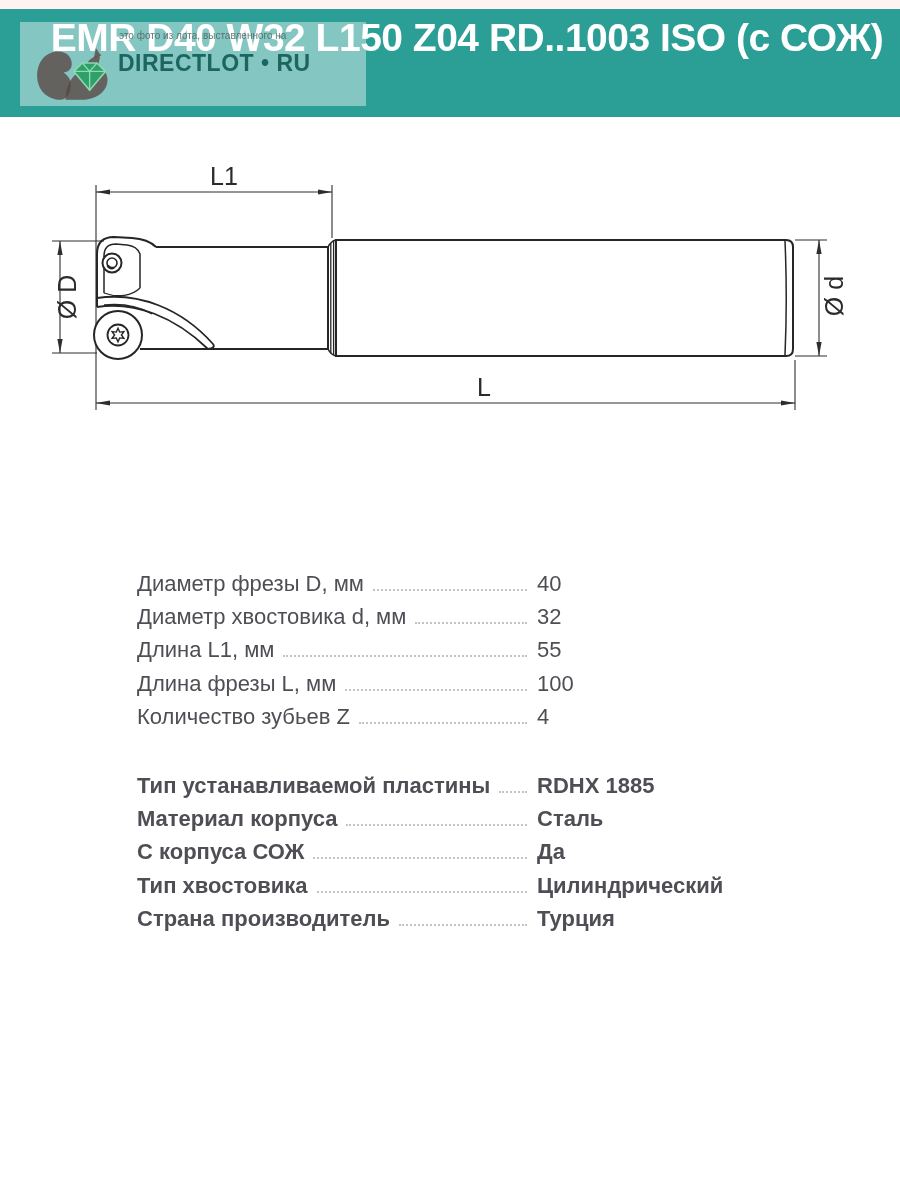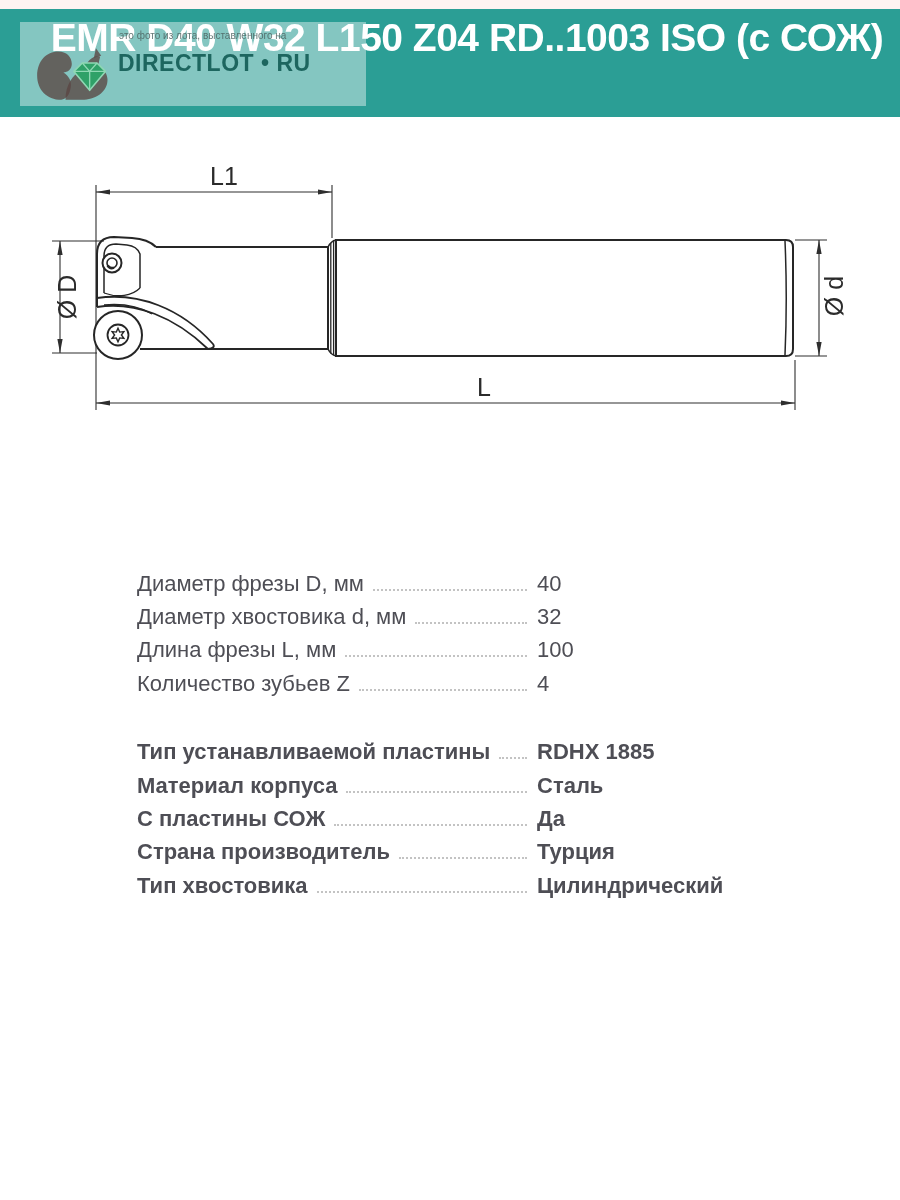--- a/index.html
+++ b/index.html
@@ -129,20 +129,25 @@
       <span class="spec-label">Диаметр фрезы D, мм</span>
       <span class="spec-leader"></span>
       <span class="spec-value">40</span>
     </div>
     <div class="spec-row">
       <span class="spec-label">Диаметр хвостовика d, мм</span>
       <span class="spec-leader"></span>
       <span class="spec-value">32</span>
     </div>
     <div class="spec-row">
+      <span class="spec-label">Длина L1, мм</span>
+      <span class="spec-leader"></span>
+      <span class="spec-value">55</span>
+    </div>
+    <div class="spec-row">
       <span class="spec-label">Длина фрезы L, мм</span>
       <span class="spec-leader"></span>
       <span class="spec-value">100</span>
     </div>
     <div class="spec-row">
       <span class="spec-label">Количество зубьев Z</span>
       <span class="spec-leader"></span>
       <span class="spec-value">4</span>
     </div>
   </div>
@@ -151,28 +156,28 @@
       <span class="spec-label">Тип устанавливаемой пластины</span>
       <span class="spec-leader"></span>
       <span class="spec-value">RDHX 1885</span>
     </div>
     <div class="spec-row">
       <span class="spec-label">Материал корпуса</span>
       <span class="spec-leader"></span>
       <span class="spec-value">Сталь</span>
     </div>
     <div class="spec-row">
-      <span class="spec-label">С пластины СОЖ</span>
+      <span class="spec-label">С корпуса СОЖ</span>
       <span class="spec-leader"></span>
       <span class="spec-value">Да</span>
+    </div>
+    <div class="spec-row">
+      <span class="spec-label">Тип хвостовика</span>
+      <span class="spec-leader"></span>
+      <span class="spec-value">Цилиндрический</span>
     </div>
     <div class="spec-row">
       <span class="spec-label">Страна производитель</span>
       <span class="spec-leader"></span>
       <span class="spec-value">Турция</span>
     </div>
-    <div class="spec-row">
-      <span class="spec-label">Тип хвостовика</span>
-      <span class="spec-leader"></span>
-      <span class="spec-value">Цилиндрический</span>
-    </div>
   </div>
 </div>
 
 </body></html>

